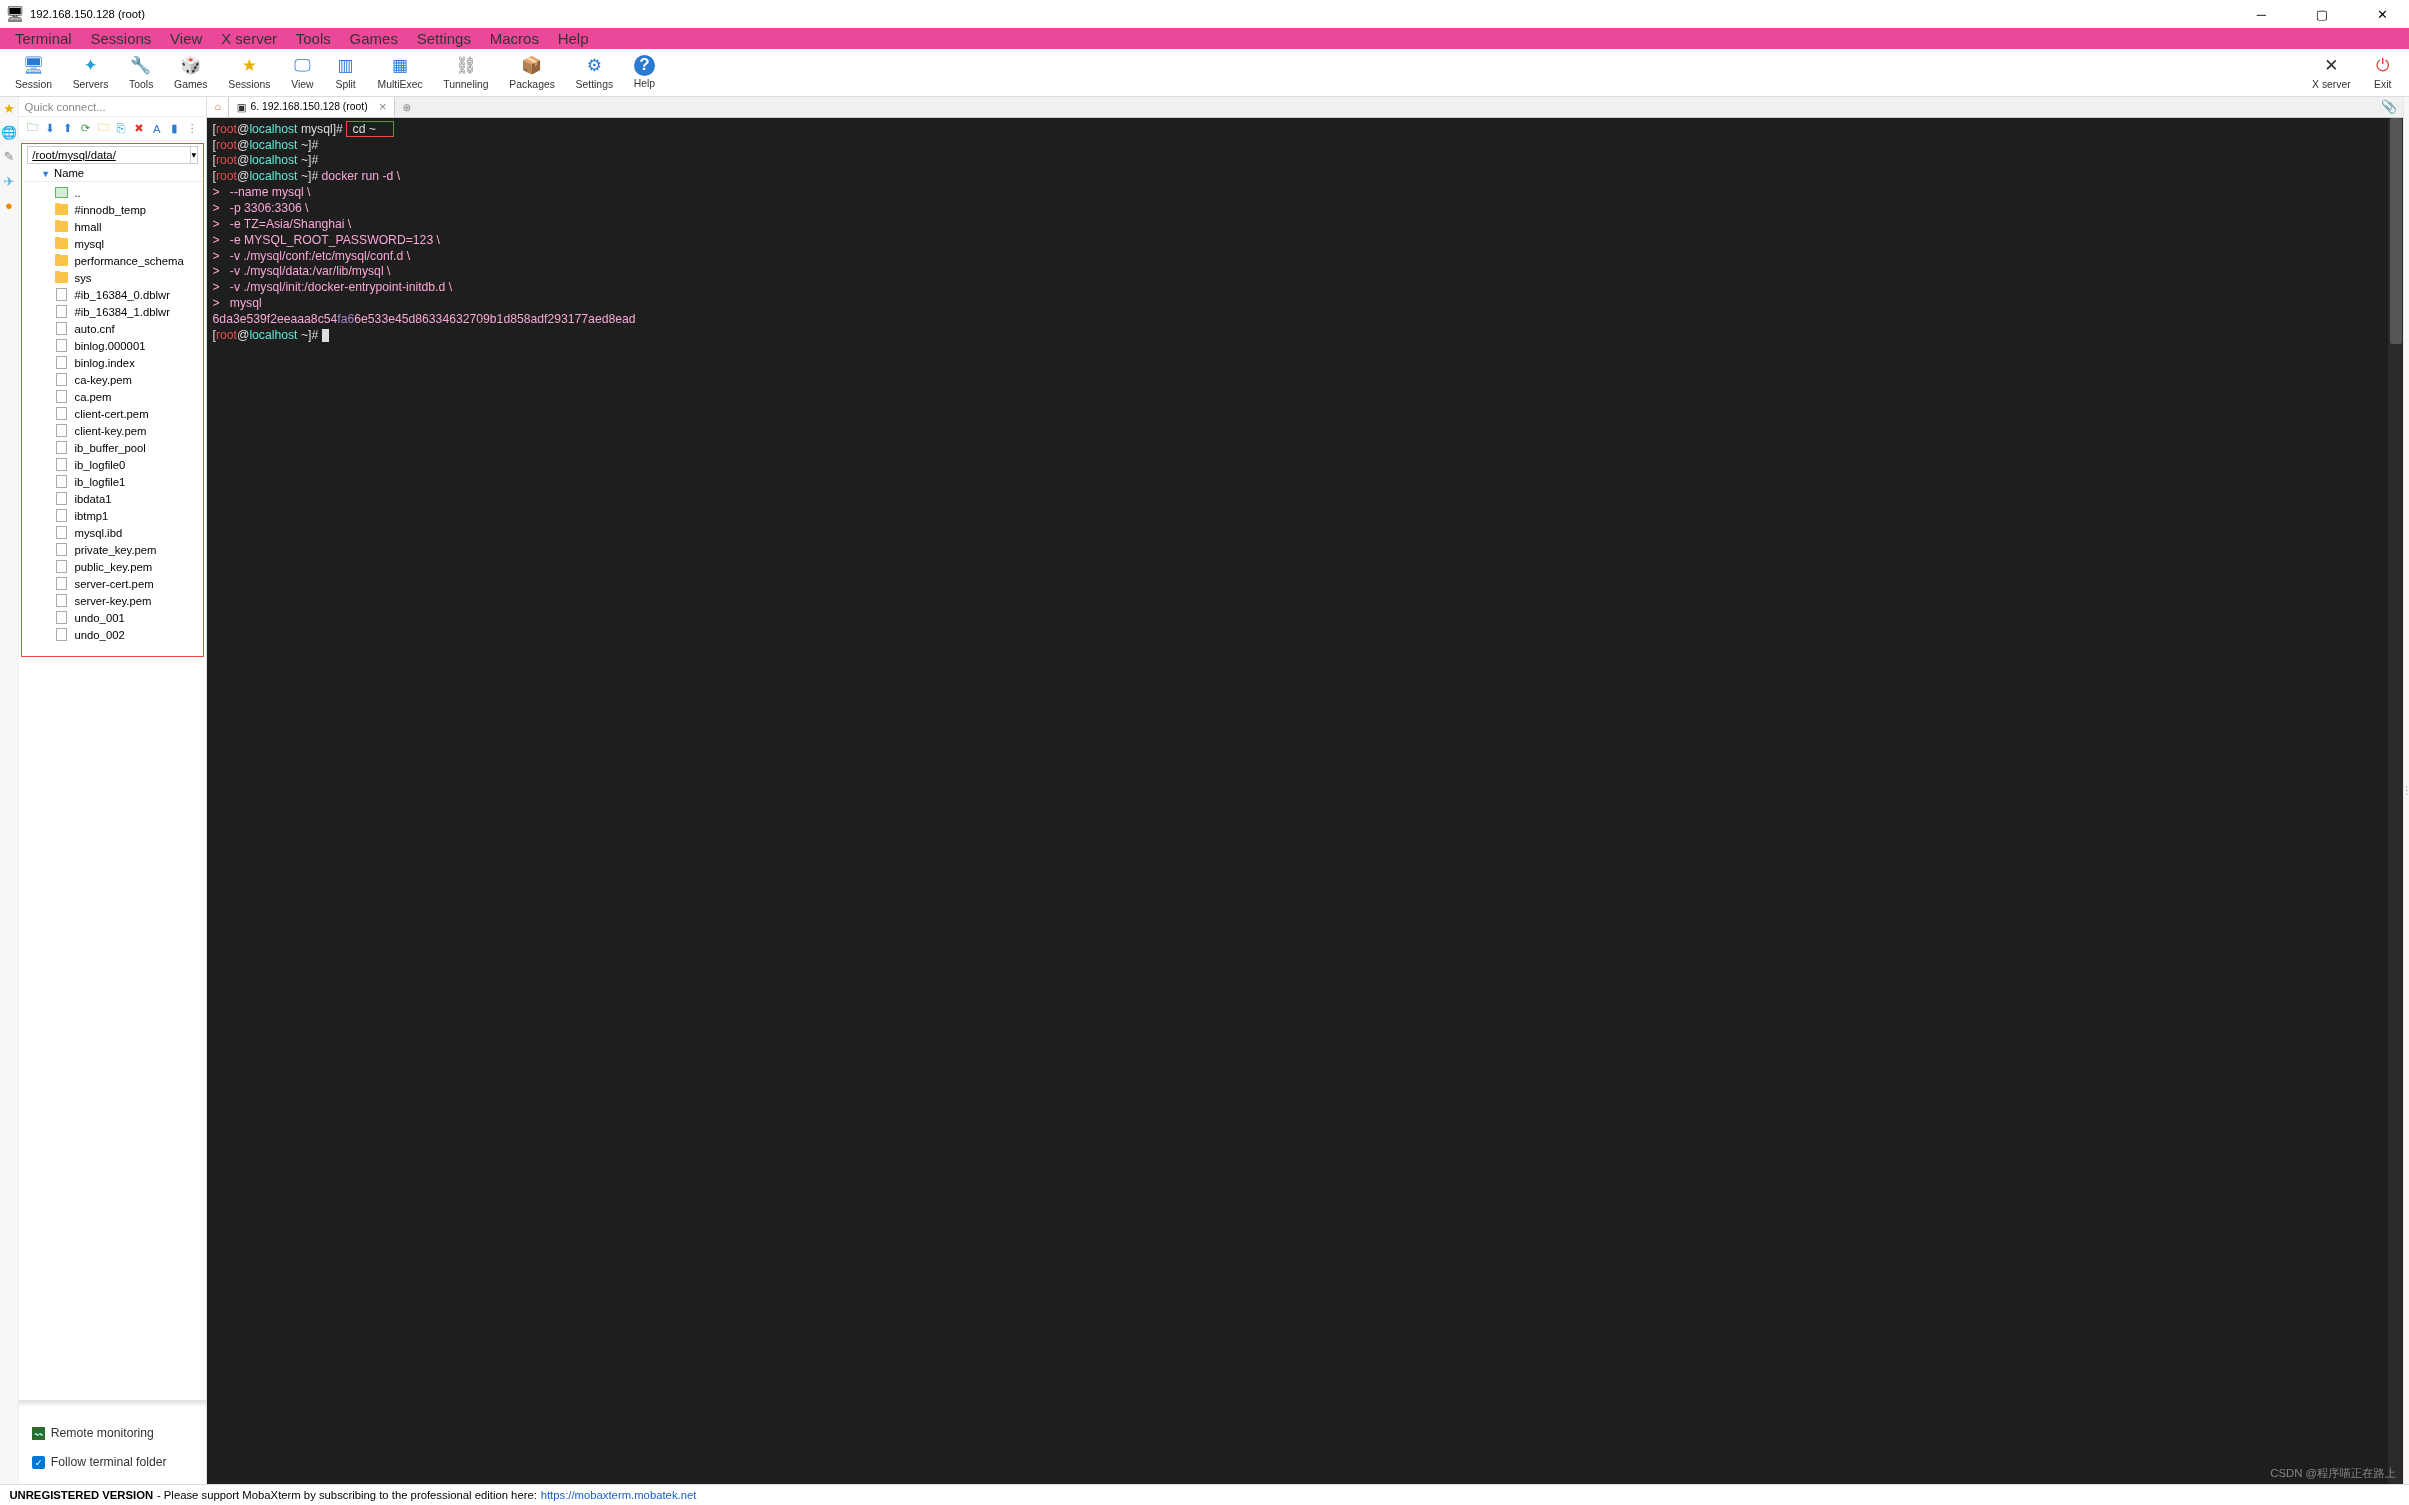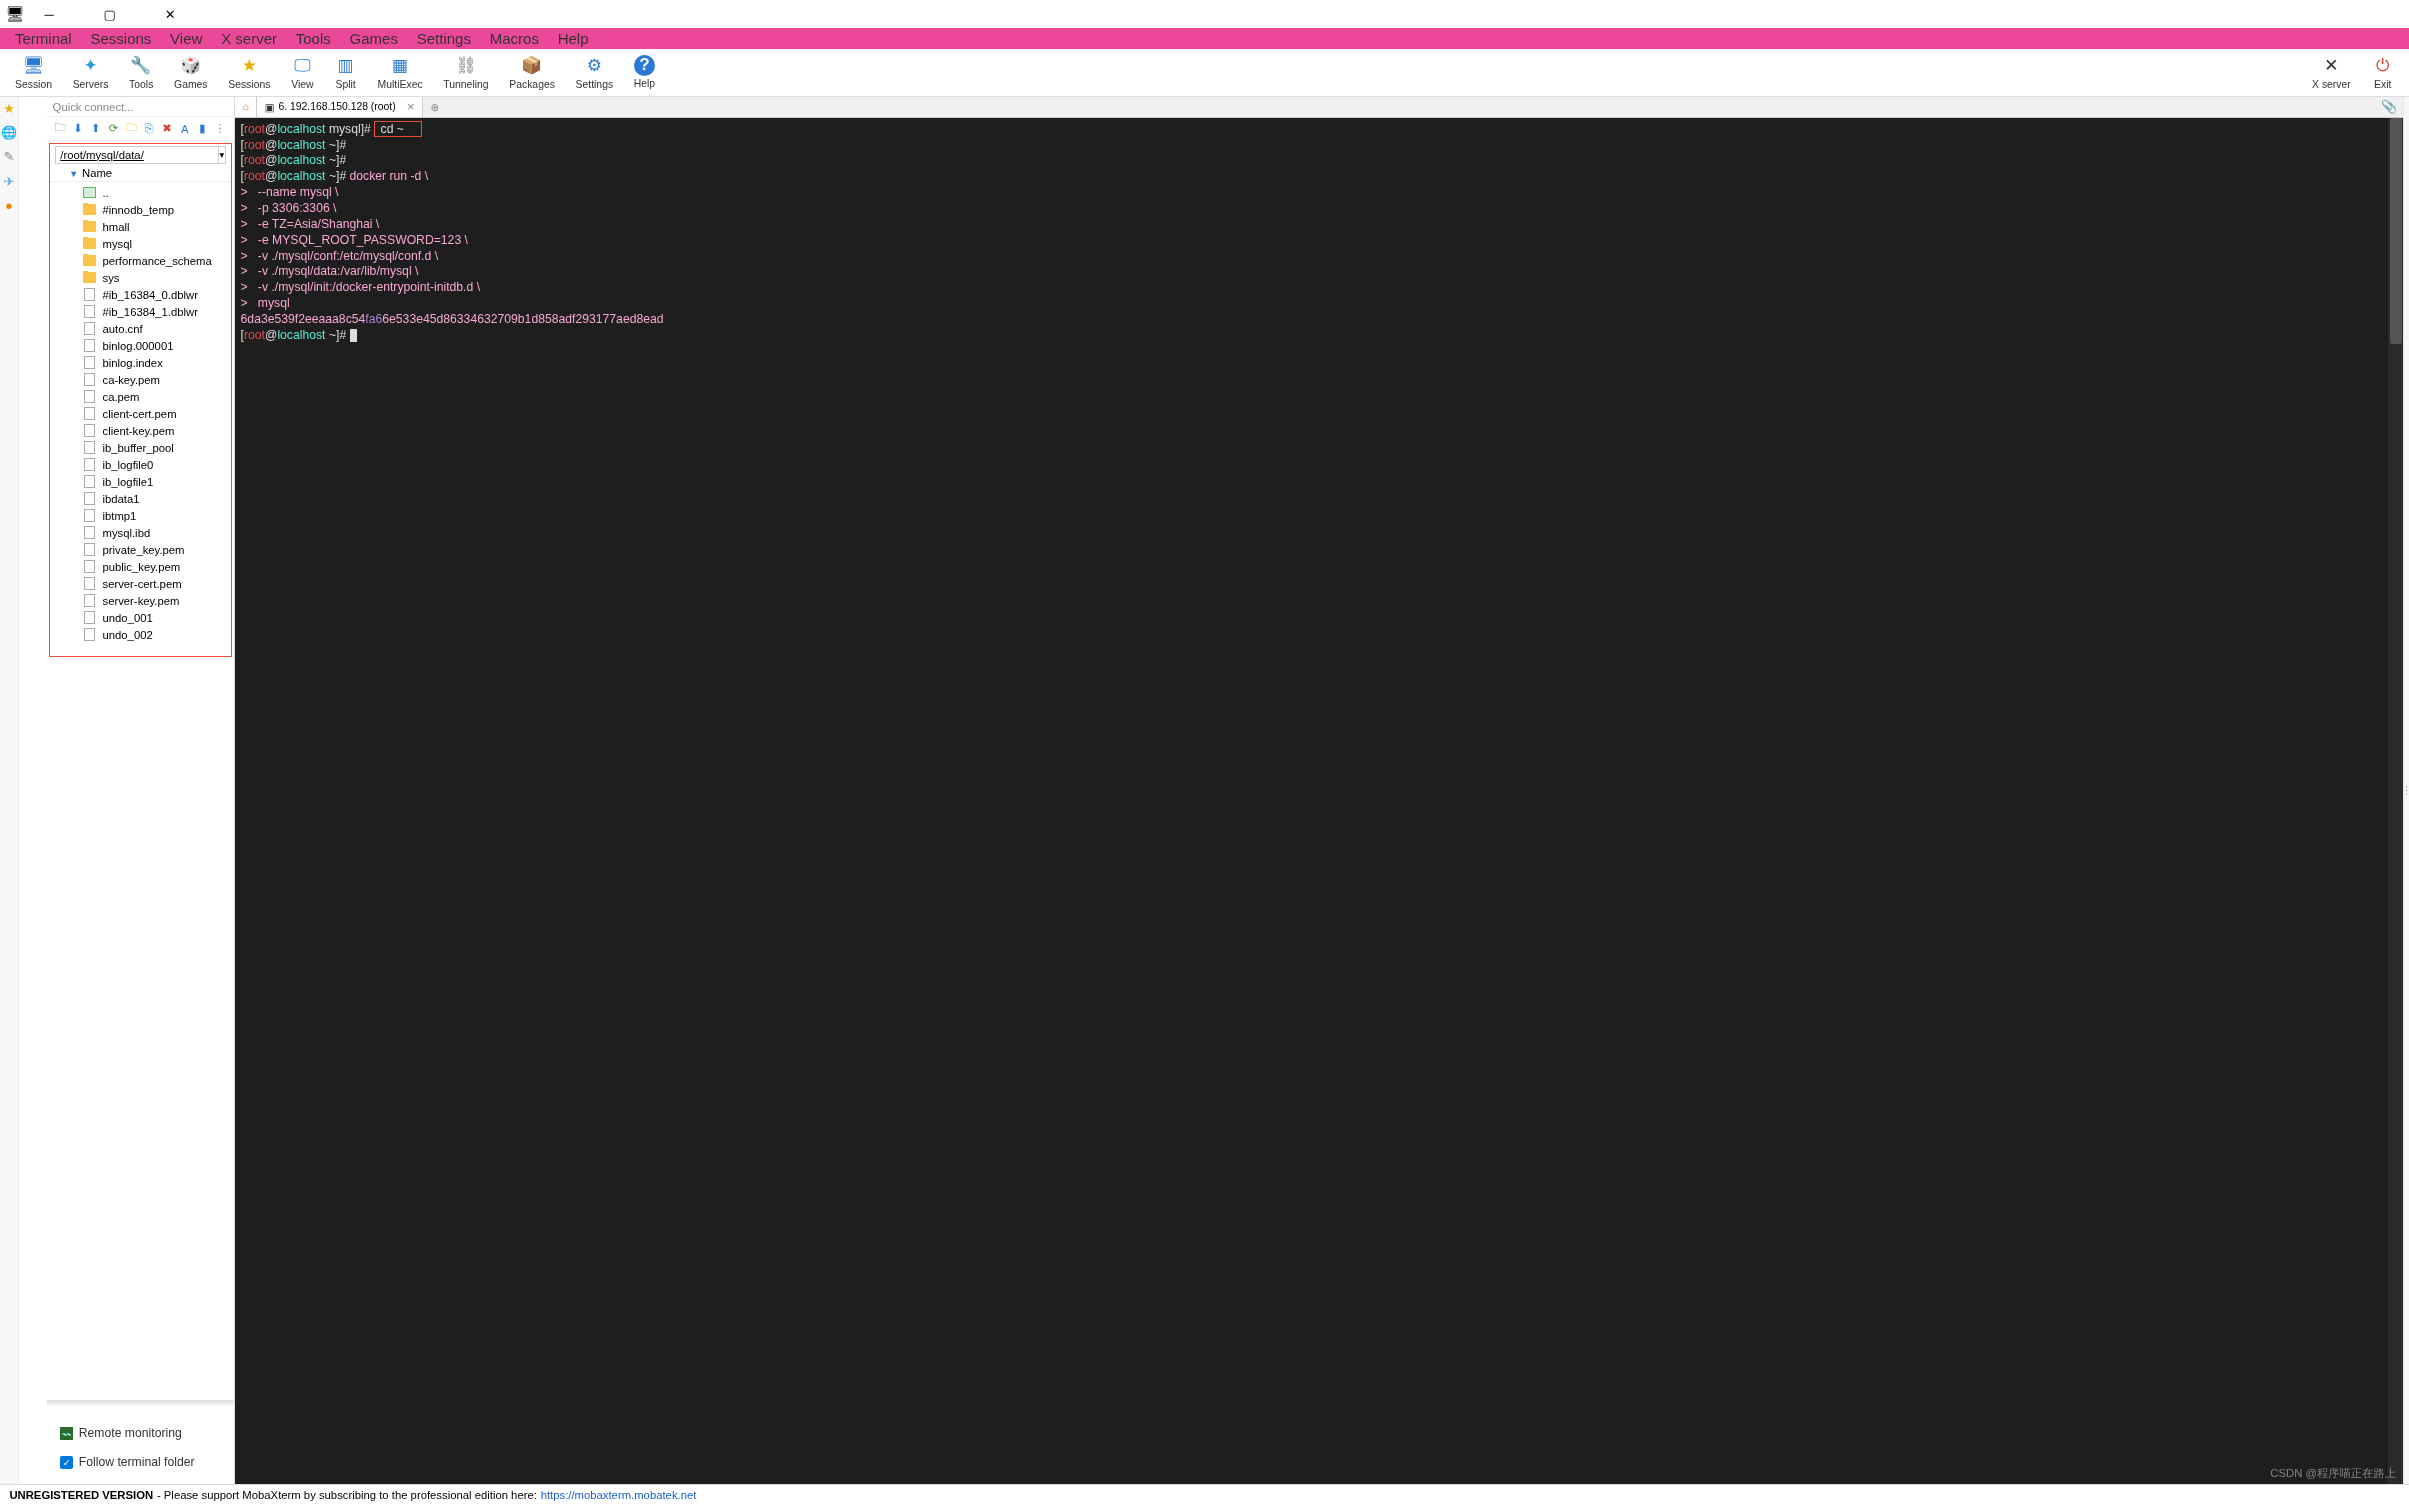--- a/index.html
+++ b/index.html
@@ -11,21 +11,21 @@
 .title-bar .win-controls { display: flex; gap: 22.6px; }
 .title-bar .win-controls span { cursor: pointer; font-size: 13px; width: 38px; text-align: center; }
 .menu-bar { display: flex; align-items: center; height: 21px; padding: 0 5.6px; background: #ec4899; font-size: 15px; }
 .menu-bar .menu-item { padding: 1.9px 9.4px; cursor: pointer; color: #333; }
 .toolbar { display: flex; align-items: flex-start; padding: 3.8px 5.6px; background: #fff; border-bottom: 0.9px solid #ddd; }
 .toolbar .tb-group { flex: 1; display: flex; gap: 1.9px; }
 .toolbar .tb-btn { display: flex; flex-direction: column; align-items: center; padding: 1.9px 9.4px; cursor: pointer; font-size: 10.4px; color: #333; }
 .toolbar .tb-btn .tb-icon { width: 22.6px; height: 22.6px; display: flex; align-items: center; justify-content: center; font-size: 17px; margin-bottom: 1.9px; }
 .toolbar .tb-right { display: flex; gap: 1.9px; margin-left: auto; }
 .main-area { flex: 1; display: flex; min-height: 0; }
-.sidebar { width: 188px; display: flex; flex-direction: column; background: #fff; border-right: 0.9px solid #ddd; margin-left: 28px; }
+.sidebar { width: 188px; display: flex; flex-direction: column; background: #fff; border-right: 0.9px solid #ddd; }
 .quick-connect { padding: 3.8px 5.6px; font-size: 11.3px; color: #888; border-bottom: 0.9px solid #eee; }
 .side-toolbar { display: flex; gap: 2.8px; padding: 3.8px 5.6px; align-items: center; flex-wrap: wrap; border-bottom: 0.9px solid #eee; }
 .side-toolbar span { width: 15px; height: 15px; display: flex; align-items:center; justify-content:center; font-size: 11.3px; cursor: pointer; }
 .path-input { display: flex; margin: 1.9px 5.6px; }
 .path-input input { flex: 1; font-size: 11.3px; padding: 1.9px 3.8px; border: 0.9px solid #ccc; text-decoration: underline; }
 .path-input .dropdown { width: 17px; border: 0.9px solid #ccc; border-left: none; display: flex; align-items: center; justify-content: center; font-size: 9.4px; cursor: pointer; }
 .redbox-outer { border: 0.9px solid #e74c3c; margin: 1.9px 1.9px; padding-bottom: 11.3px; }
 .tree-header { display: flex; align-items: center; padding: 1.9px 5.6px 1.9px 19px; font-size: 11.3px; border-bottom: 0.9px solid #eee; }
 .tree-header .caret { color: #3a7bd5; margin-right: 3.8px; font-size: 9.4px; }
 .tree { flex: 1; overflow-y: auto; font-size: 11.3px; padding: 1.9px 0; }
@@ -68,20 +68,21 @@
 .right-handle { width: 5.6px; background: #f7f7f7; border-left: 0.9px solid #e6e6e6; display:flex; align-items:center; justify-content:center;}
 .right-handle::after { content: "⋮"; color: #aaa; font-size: 11.3px; }
 </style>
 </head>
 <body>
 
 <div class="window">
 
   <div class="title-bar">
     <span class="app-icon">🖥</span>
+    <span class="title">192.168.150.128 (root)</span>
     <div class="win-controls">
       <span>─</span>
       <span>▢</span>
       <span>✕</span>
     </div>
   </div>
 
   <div class="menu-bar" id="menu-bar">
       <span class="menu-item">Terminal</span>
       <span class="menu-item">Sessions</span>

